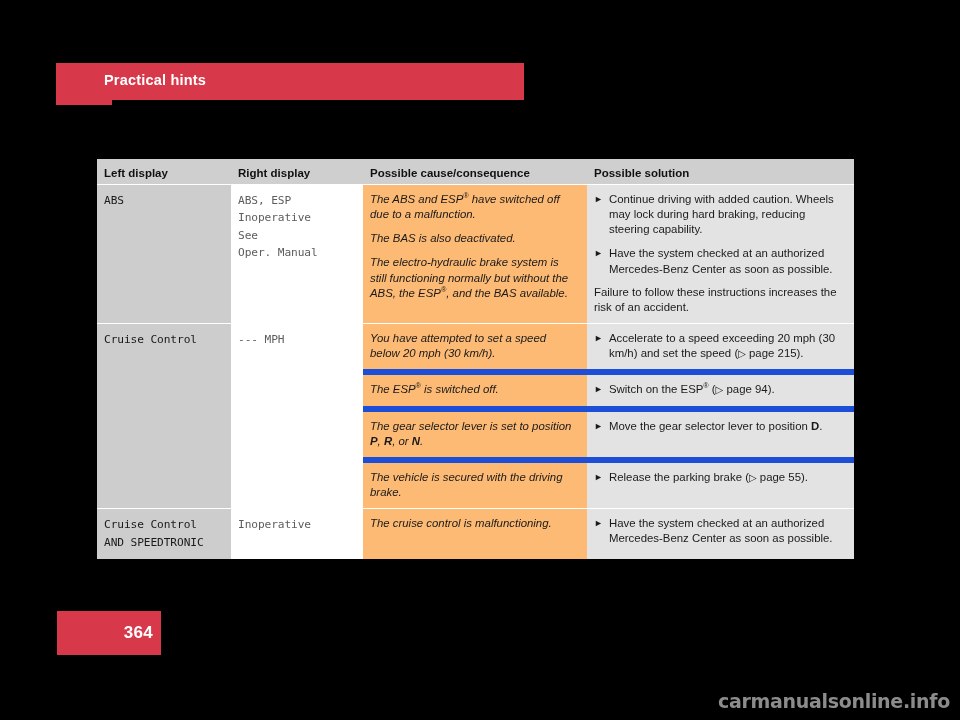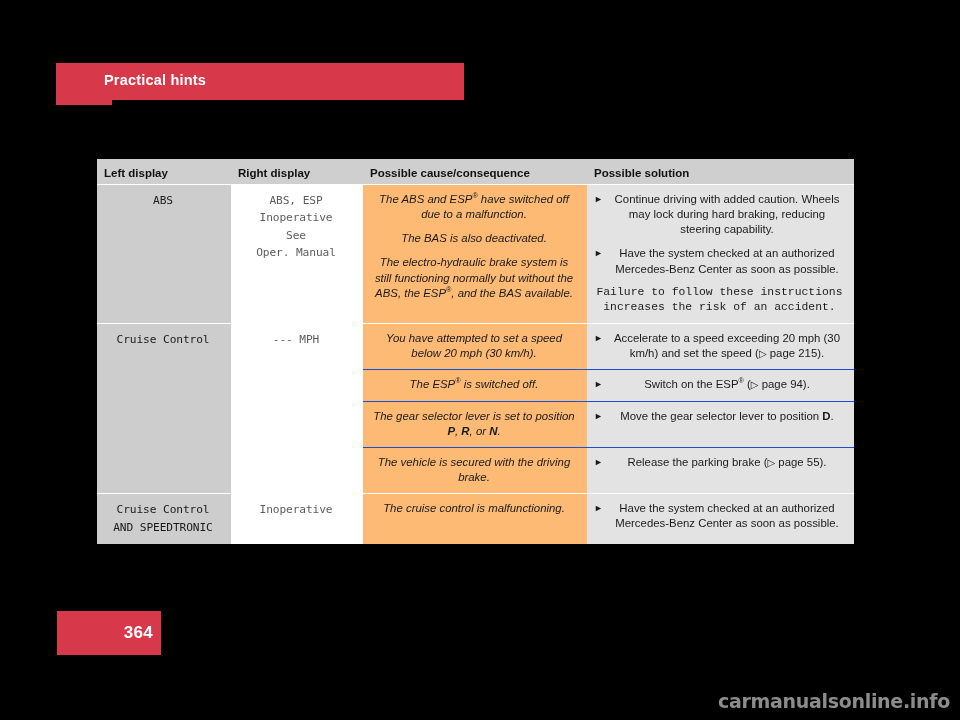--- a/index.html
+++ b/index.html
@@ -14,21 +14,21 @@
     overflow: hidden;
     font-family: "Liberation Sans", sans-serif;
     -webkit-font-smoothing: antialiased;
   }
 
   
   .section-banner {
     position: absolute;
     left: 56px;
     top: 63px;
-    width: 408px;
+    width: 468px;
     height: 37px;
     background: #d8394a;
   }
   .section-banner .tab-left {
     position: absolute;
     left: 0px;
     top: 0px;
     width: 56px;
     height: 42px;
     background: #d8394a;
@@ -57,21 +57,20 @@
   .fault-table col.c1 { width: 134px; }
   .fault-table col.c2 { width: 132px; }
   .fault-table col.c3 { width: 224px; }
   .fault-table col.c4 { width: 267px; }
 
   .fault-table th,
   .fault-table td {
     vertical-align: top;
     padding: 0;
     border: 0;
-    text-align: center;
   }
 
   
   .hdr th {
     background: #cfcfcf;
     font-size: 11.5px;
     font-weight: bold;
     color: #111111;
     text-align: left;
     padding: 8px 8px 5px 7px;
@@ -124,34 +123,33 @@
     position: absolute;
     left: 0;
     top: 1px;
     font-size: 9px;
     line-height: 1.45;
     color: #1a1a1a;
   }
   .note {
     margin: 0;
     line-height: 1.33;
-    font-family: Liberation Mono, monospace;
   }
   sup.reg {
     font-size: 7.2px;
     vertical-align: super;
     line-height: 0;
   }
   b.gear { font-weight: bold; }
   .pgref { white-space: nowrap; }
   .pgref .hollow { font-size: 10px; }
 
   
   tr.sep-row > td { border-top: 1px solid #ffffff; }
-  td.sub-sep { border-top: 1px solid #1d4ed8; }
+  td.sub-sep { border-top: 6px solid #1d4ed8; }
 
   
   .page-num-block {
     position: absolute;
     left: 57px;
     top: 611px;
     width: 104px;
     height: 44px;
     background: #d8394a;
   }

